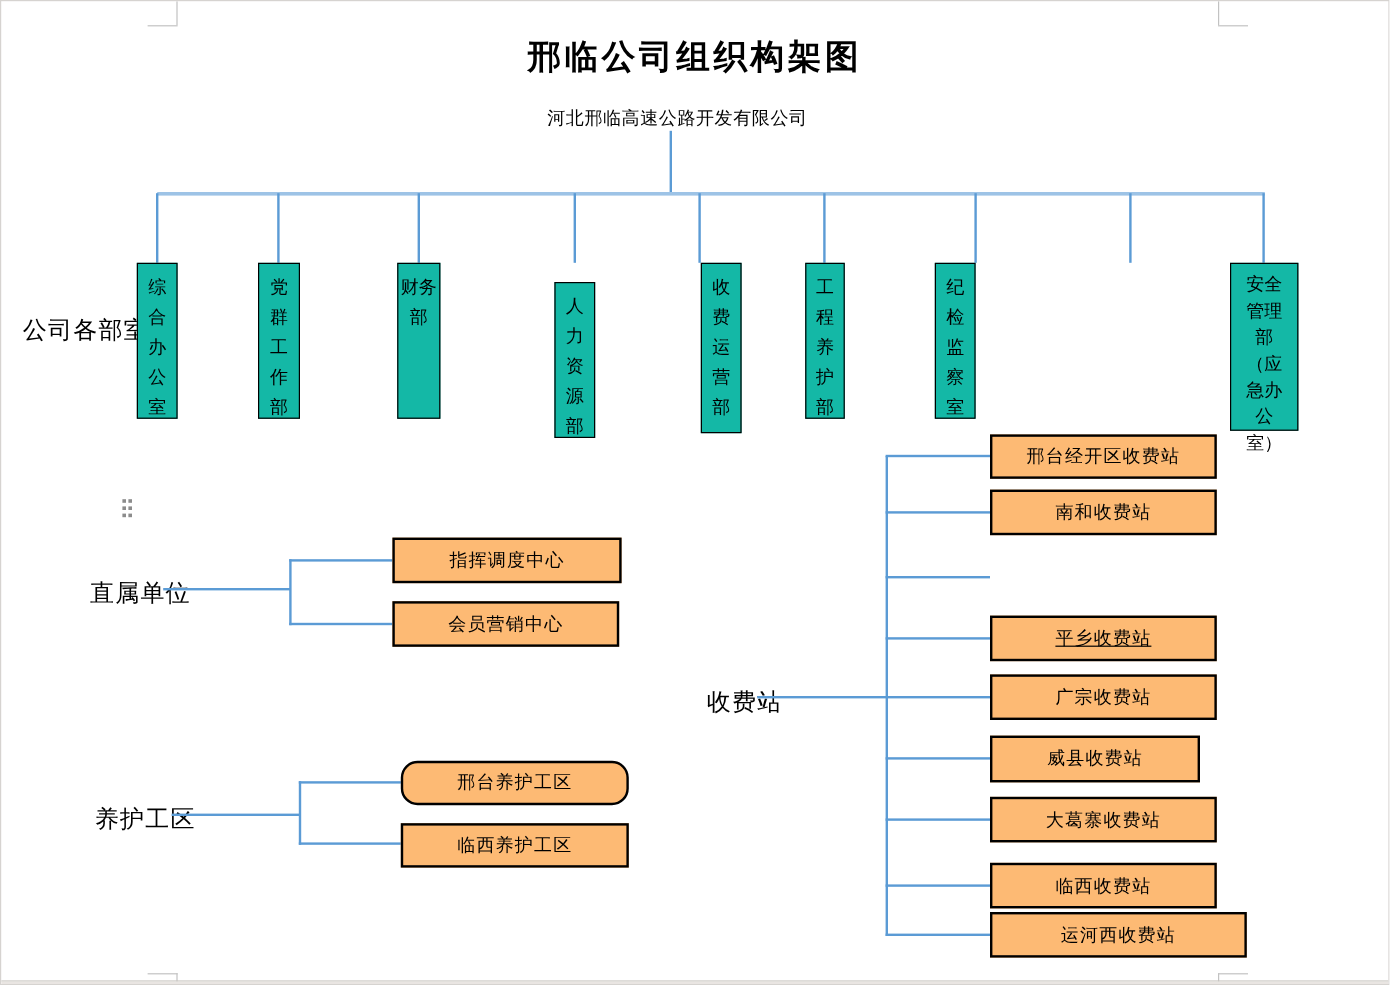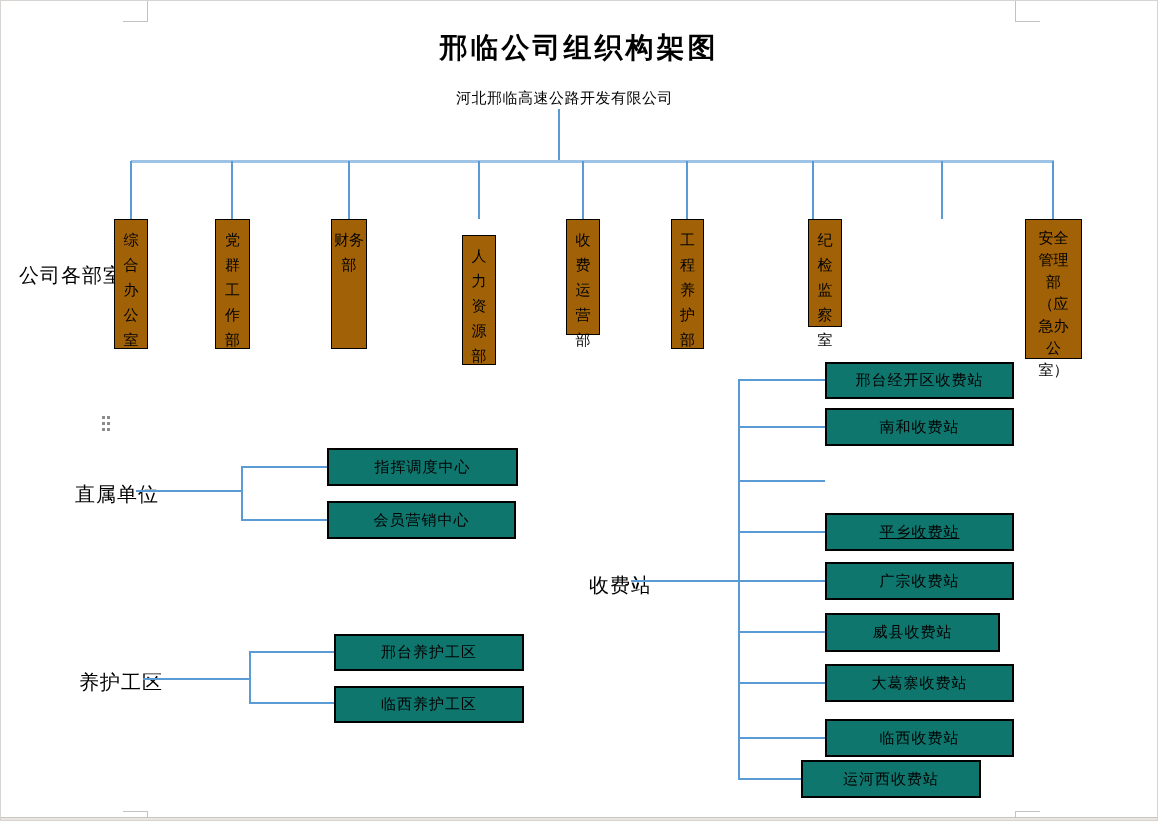--- a/index.html
+++ b/index.html
@@ -3,24 +3,24 @@
 <meta charset="utf-8">
 <style>
   html,body{margin:0;padding:0;background:#fff;font-family:"Liberation Sans",sans-serif;color:#000;}
   .canvas{position:relative;width:1158px;height:821px;background:#fff;border:1px solid #d6d3d0;box-sizing:border-box;overflow:hidden;}
   .title{position:absolute;top:28px;left:0;width:100%;text-align:center;font-family:"Liberation Serif",serif;font-size:28px;font-weight:bold;letter-spacing:3px;}
   .subtitle{position:absolute;top:88px;left:455px;font-size:15px;letter-spacing:0.5px;}
   .hline,.vline{position:absolute;background:#5B9BD5;}
   .hline{height:2px;}
   .vline{width:2px;}
   .bus{position:absolute;height:3px;background:#9DC3E6;}
-  .vbox{position:absolute;border:1.5px solid #000;background:#a16207;box-sizing:border-box;
+  .vbox{position:absolute;border:1.5px solid #000;background:#14b8a6;box-sizing:border-box;
         text-align:center;font-size:15px;line-height:25px;padding:7px 2px 0 2px;}
   .vbox.wide{width:57px;padding:7px 6px 0 6px;line-height:22px;}
-  .cbox{position:absolute;border:2px solid #000;background:#0f766e;box-sizing:border-box;
+  .cbox{position:absolute;border:2px solid #000;background:#fdba74;box-sizing:border-box;
         display:flex;align-items:center;justify-content:center;font-size:15px;letter-spacing:1px;}
   .grouplabel{position:absolute;font-size:20px;letter-spacing:1px;white-space:nowrap;}
   .mark{position:absolute;background:#c2c2c2;}
   .dots{position:absolute;left:101px;top:415px;display:grid;grid-template-columns:3px 3px;grid-auto-rows:3px;gap:3px 2px;}
   .dots i{background:#8c8c8c;display:block;}
   .pageedge{position:absolute;left:0;width:100%;}
 </style>
 </head>
 <body>
 
@@ -50,23 +50,23 @@
   <div class="vline" style="left:685px;top:160px;height:58px;"></div>
   <div class="vline" style="left:811px;top:160px;height:58px;"></div>
   <div class="vline" style="left:940px;top:160px;height:58px;"></div>
   <div class="vline" style="left:1051px;top:160px;height:58px;"></div>
 
   <div class="grouplabel" style="left:18px;top:261px;">公司各部室</div>
   <div class="vbox" style="left:113px;top:218px;width:34px;height:130px;"><span>综合办公室</span></div>
   <div class="vbox" style="left:330px;top:218px;width:36px;height:130px;"><span>财务部</span></div>
   <div class="vbox" style="left:214px;top:218px;width:35px;height:130px;"><span>党群工作部</span></div>
   <div class="vbox" style="left:461px;top:218px;width:34px;height:130px;margin-top:16px;"><span>人力资源部</span></div>
-  <div class="vbox" style="left:565px;top:218px;width:34px;height:116px;"><span>收费运营部</span></div>
+  <div class="vbox" style="left:583px;top:218px;width:34px;height:142px;"><span>收费运营部</span></div>
   <div class="vbox" style="left:670px;top:218px;width:33px;height:130px;"><span>工程养护部</span></div>
-  <div class="vbox" style="left:807px;top:218px;width:34px;height:108px;"><span>纪检监察室</span></div>
+  <div class="vbox" style="left:778px;top:218px;width:34px;height:130px;"><span>纪检监察室</span></div>
   <div class="vbox wide" style="left:1024px;top:218px;height:140px;"><span>安全管理部（应急办公室）</span></div>
 
   <div class="dots">
       <i></i>
       <i></i>
       <i></i>
       <i></i>
       <i></i>
       <i></i>
     </div>
@@ -81,21 +81,21 @@
     </div>
   <div class="cbox" style="left:326px;top:500px;width:189px;height:38px;">
       <span>会员营销中心</span>
     </div>
 
   <div class="grouplabel" style="left:78px;top:668px;">养护工区</div>
   <div class="hline" style="left:142px;top:677px;width:107px;"></div>
   <div class="vline" style="left:248px;top:650px;height:53px;"></div>
   <div class="hline" style="left:248px;top:650px;width:85px;"></div>
   <div class="hline" style="left:248px;top:701px;width:85px;"></div>
-  <div class="cbox" style="left:333px;top:633px;width:190px;height:37px;">
+  <div class="cbox" style="left:333px;top:633px;width:190px;height:37px;border-radius:14px;">
       <span>邢台养护工区</span>
     </div>
   <div class="cbox" style="left:333px;top:685px;width:190px;height:37px;">
       <span>临西养护工区</span>
     </div>
 
   <div class="grouplabel" style="left:588px;top:571px;">收费站</div>
   <div class="hline" style="left:630px;top:579px;width:194px;"></div>
   <div class="vline" style="left:737px;top:379px;height:400px;"></div>
   <div class="hline" style="left:737px;top:378px;width:87px;"></div>
@@ -120,17 +120,17 @@
     </div>
   <div class="cbox" style="left:824px;top:612px;width:175px;height:39px;">
       <span>威县收费站</span>
     </div>
   <div class="cbox" style="left:824px;top:663px;width:189px;height:38px;justify-content:center;">
       <span>大葛寨收费站</span>
     </div>
   <div class="cbox" style="left:824px;top:718px;width:189px;height:38px;">
       <span>临西收费站</span>
     </div>
-  <div class="cbox" style="left:800px;top:759px;width:180px;height:38px;">
+  <div class="cbox" style="left:824px;top:759px;width:214px;height:38px;">
       <span>运河西收费站</span>
     </div>
 
 </div>
 
 </body></html>

